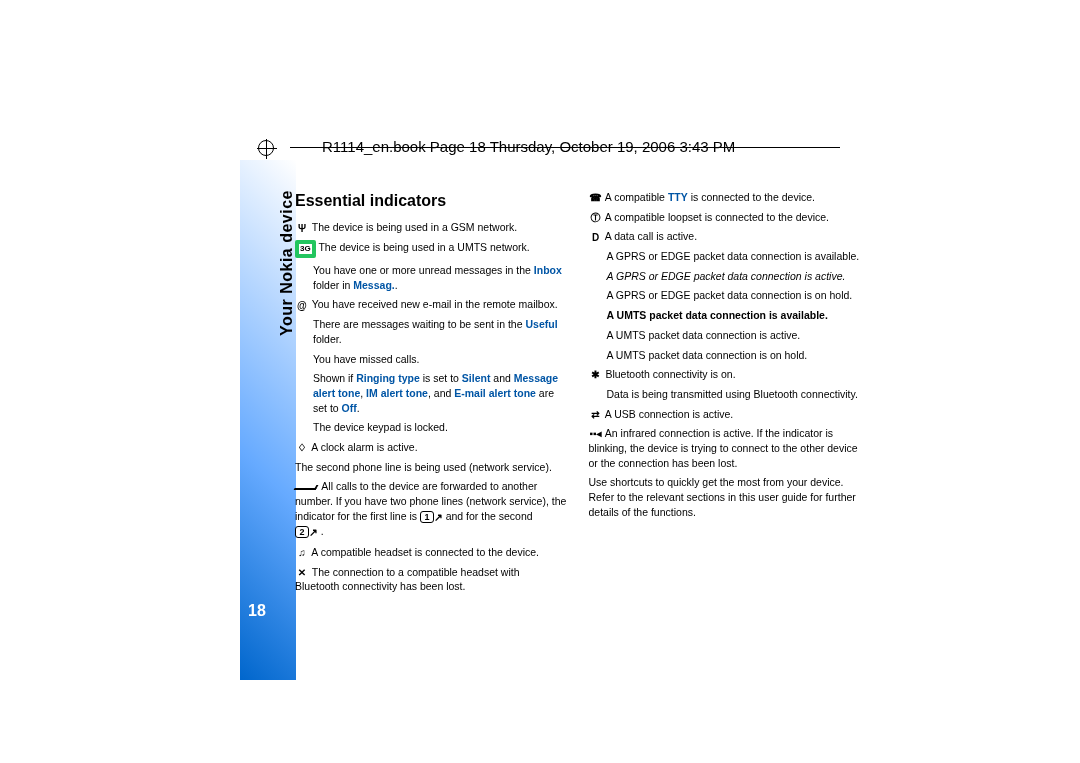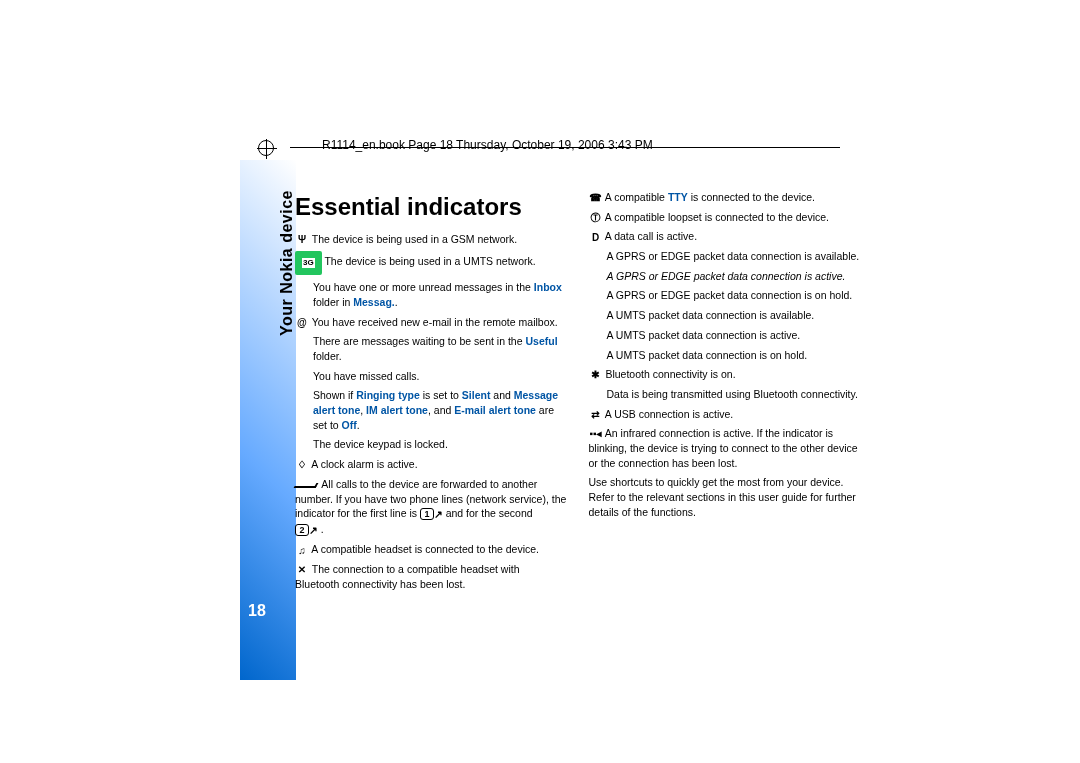--- a/index.html
+++ b/index.html
@@ -18,21 +18,21 @@
   }
   .crop-circle::before, .crop-circle::after {
     content:""; position:absolute; background:#000;
   }
   .crop-circle::before { width:20px; height:1px; top:7px; left:-2px; }
   .crop-circle::after { width:1px; height:20px; left:7px; top:-2px; }
   .header-line {
     position:absolute; left:290px; top:147px; width:550px; border-top:1px solid #000;
   }
   .header-text {
-    position:absolute; left:322px; top:138px; font-size:12px;
+    position:absolute; left:322px; top:138px; font-size:15px;
   }
   .page {
     position: absolute;
     left: 240px;
     top: 160px;
     width: 620px;
     height: 520px;
   }
   .sidebar {
     position: absolute;
@@ -66,38 +66,38 @@
     top: 30px;
     display:flex;
     gap: 22px;
   }
   .col {
     flex:1;
     font-size: 10.5px;
     line-height: 1.4;
   }
   h2 {
-    font-size: 24px;
+    font-size: 16px;
     font-weight: bold;
     margin: 0 0 8px 0;
   }
   p { margin: 0 0 5px 0; }
   .entry { margin: 0 0 5px 0; }
   .ico {
     display:inline-block;
     width: 14px;
     vertical-align: middle;
     text-align:center;
     font-weight:bold;
     font-size:10px;
     line-height:1;
   }
   .link { color: #0055a5; font-weight: bold; }
   .badge3g {
-    display:inline-block; border:7px solid #22c55e; border-radius:2px;
+    display:inline-block; border:4px solid #22c55e; border-radius:2px;
     font-size:8px; font-weight:bold; padding:0 1px; line-height:10px;
   }
   .forward-line {
     display:inline-block; width:22px; height:5px; border-bottom:2px solid #000; border-right:2px solid #000;
     transform: skewX(-30deg); vertical-align:middle; margin-right:2px;
   }
   .num-icon {
     display:inline-block; border:1.5px solid #000; border-radius:3px; width:14px; height:12px;
     font-size:9px; font-weight:bold; text-align:center; line-height:11px; vertical-align:middle;
   }
@@ -137,20 +137,21 @@
       <p class="entry" style="padding-left:18px;">You have missed calls.</p>
 
       <p class="entry" style="padding-left:18px;">
         <span>Shown if </span><span class="link">Ringing type</span><span> is set to </span><span class="link">Silent</span><span> and </span><span class="link">Message alert tone</span><span>, </span><span class="link">IM alert tone</span><span>, and </span><span class="link">E-mail alert tone</span><span> are set to </span><span class="link">Off</span><span>.</span>
       </p>
 
       <p class="entry" style="padding-left:18px;">The device keypad is locked.</p>
 
       <p class="entry"><span class="ico">♢</span> <span>A clock alarm is active.</span></p>
 
+      <p class="entry">The second phone line is being used (network service).</p>
 
       <p class="entry">
         <span class="forward-line"></span>
         <span>All calls to the device are forwarded to another number. If you have two phone lines (network service), the indicator for the first line is </span>
         <span class="num-icon">1</span><span class="diag-arrow">↗</span>
         <span> and for the second </span>
         <br>
         <span class="num-icon">2</span><span class="diag-arrow">↗</span>
         <span>.</span>
       </p>
@@ -163,21 +164,21 @@
     <div class="col">
       <p class="entry"><span class="ico">☎</span> <span><span>A compatible </span><span class="link">TTY</span><span> is connected to the device.</span></span></p>
 
       <p class="entry"><span class="ico">Ⓣ</span> <span>A compatible loopset is connected to the device.</span></p>
 
       <p class="entry"><span class="ico">D</span> <span>A data call is active.</span></p>
 
       <p class="entry" style="padding-left:18px;">A GPRS or EDGE packet data connection is available.</p>
       <p class="entry" style="padding-left:18px;font-style:italic;">A GPRS or EDGE packet data connection is active.</p>
       <p class="entry" style="padding-left:18px;">A GPRS or EDGE packet data connection is on hold.</p>
-      <p class="entry" style="padding-left:18px;">A UMTS packet data connection is available.</p>
+      <p class="entry" style="padding-left:18px;font-weight:bold;">A UMTS packet data connection is available.</p>
       <p class="entry" style="padding-left:18px;">A UMTS packet data connection is active.</p>
       <p class="entry" style="padding-left:18px;">A UMTS packet data connection is on hold.</p>
 
       <p class="entry"><span class="ico">✱</span> <span>Bluetooth connectivity is on.</span></p>
 
       <p class="entry" style="padding-left:18px;">Data is being transmitted using Bluetooth connectivity.</p>
 
       <p class="entry"><span class="ico">⇄</span> <span>A USB connection is active.</span></p>
 
       <p class="entry"><span class="ico">▪▪◂</span> <span>An infrared connection is active. If the indicator is blinking, the device is trying to connect to the other device or the connection has been lost.</span></p>

